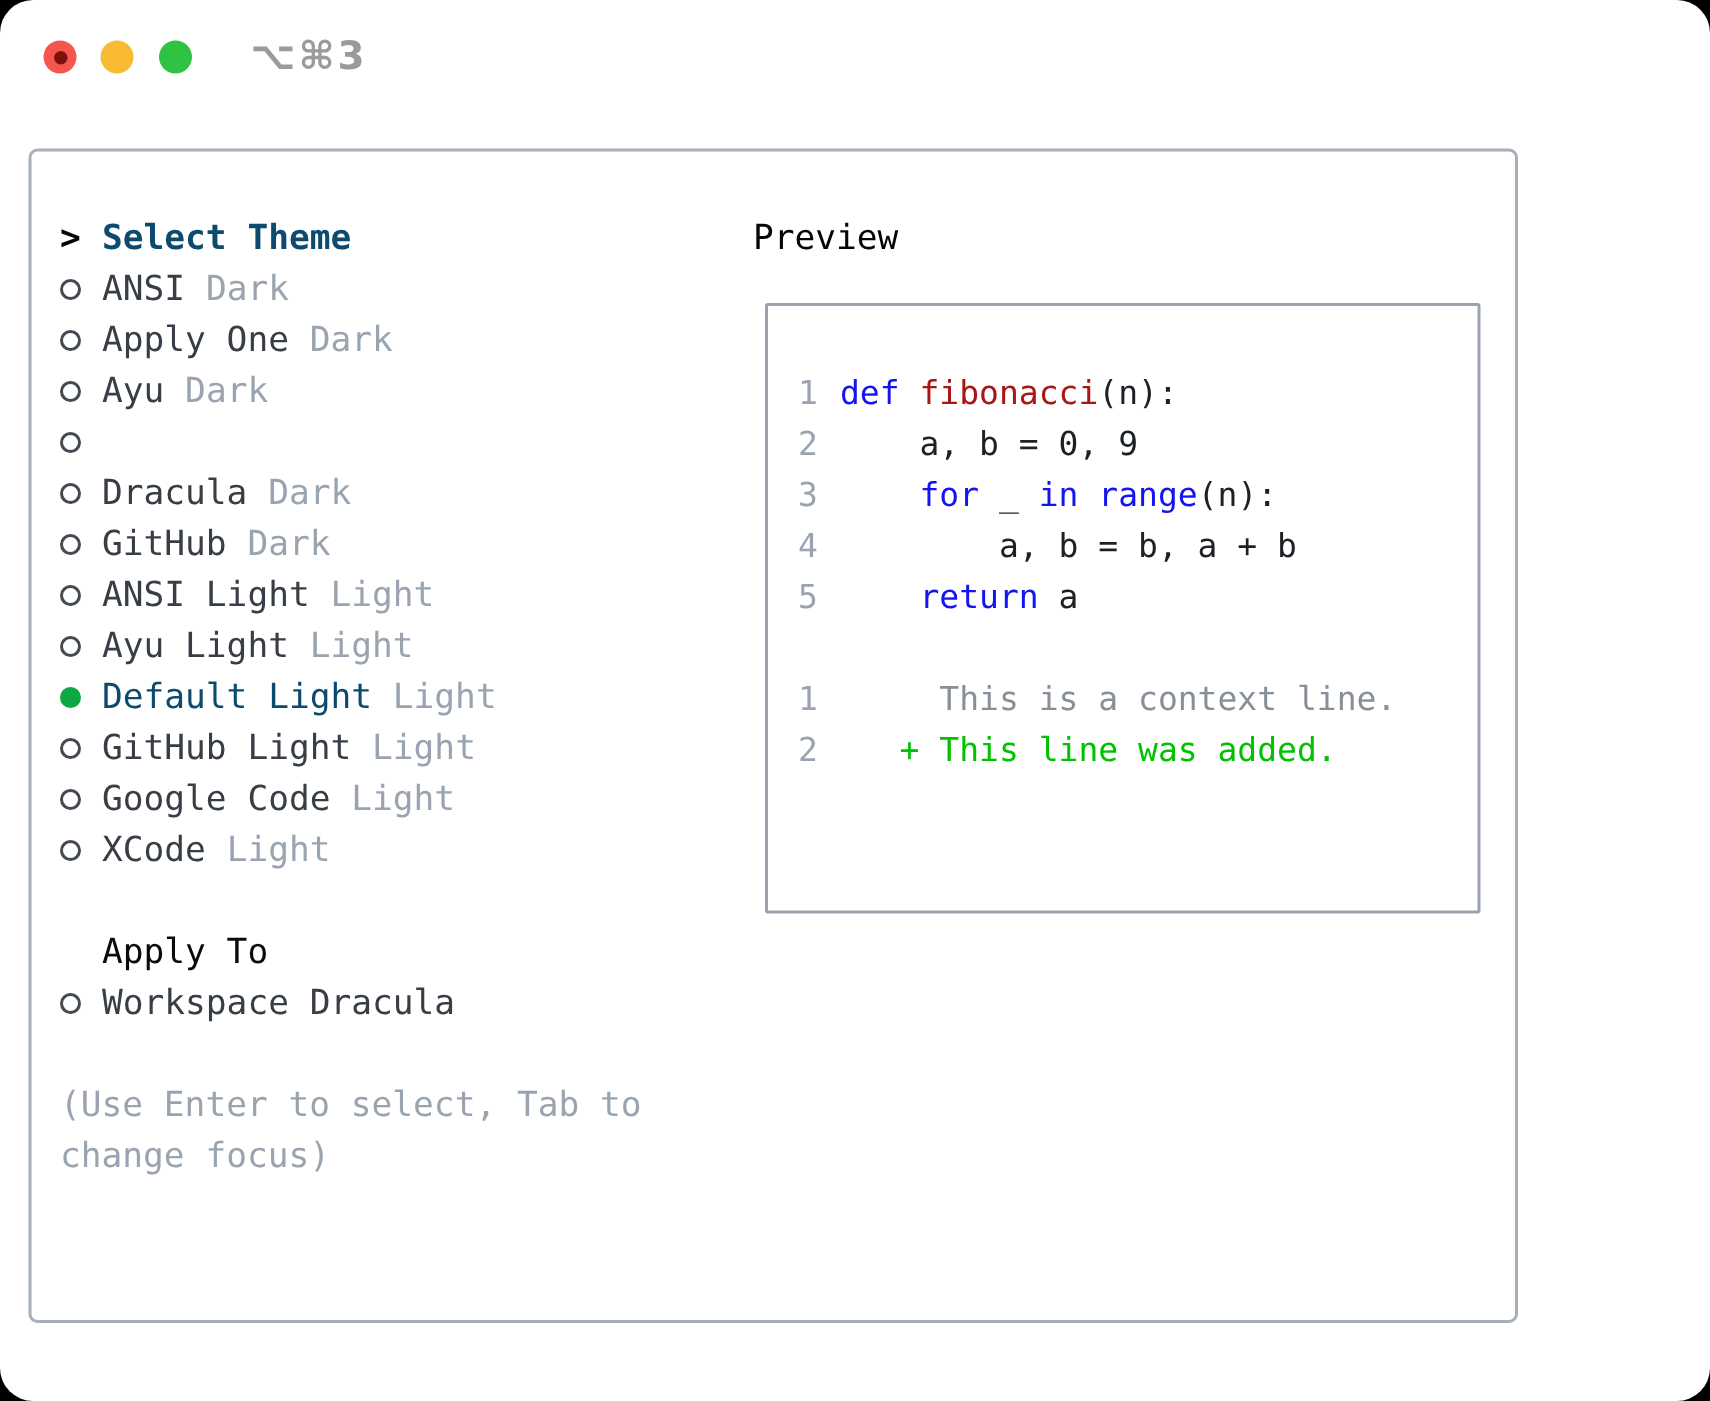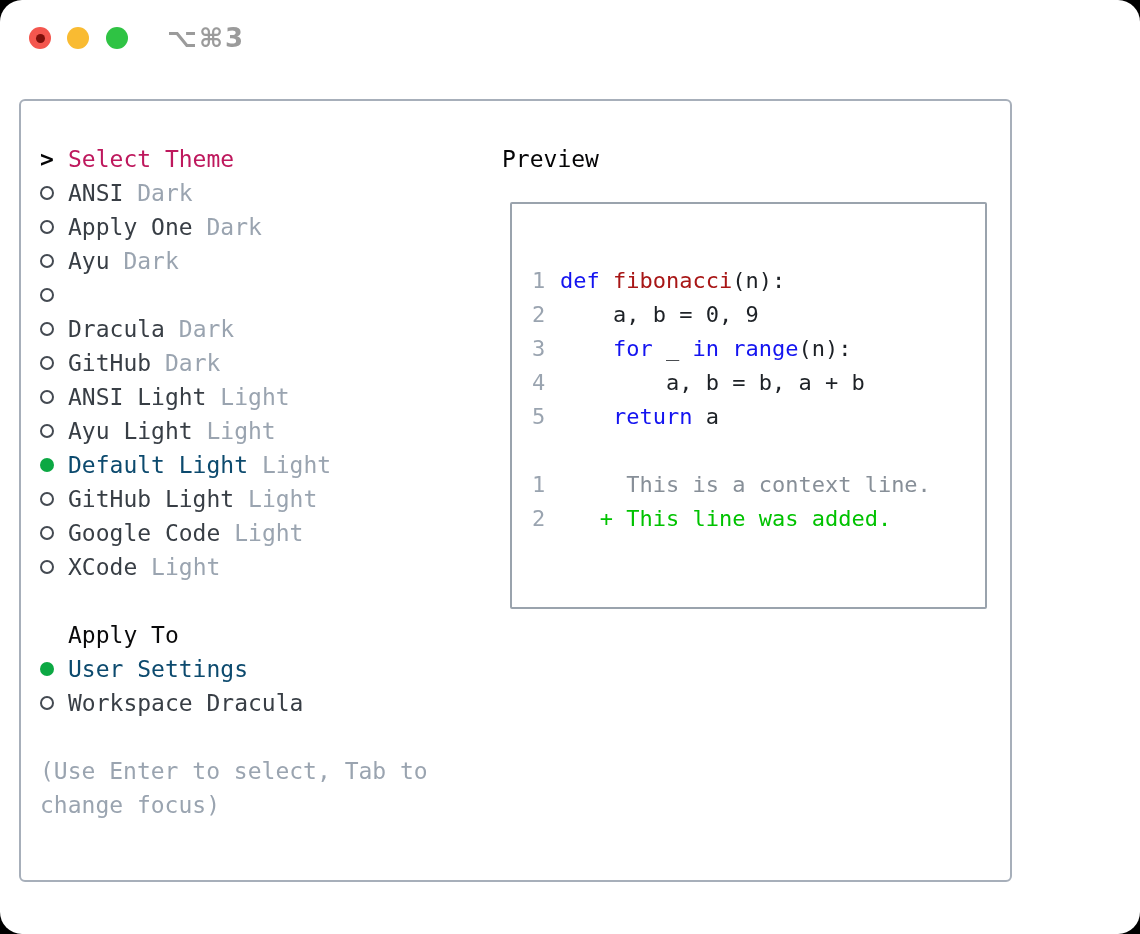--- a/index.html
+++ b/index.html
@@ -29,35 +29,35 @@
     box-sizing:border-box;border:2px solid #a7afba;border-radius:6px;background:#fff;
   }
   
   .left-col{position:absolute;left:19px;top:41px;font-size:23px;}
   .row{display:flex;align-items:center;height:34px;}
   .row .icon{width:28px;flex:none;display:flex;align-items:center;}
   .chev{font-weight:bold;color:#050506;}
   .ring{width:14px;height:14px;box-sizing:border-box;border:2px solid #444a52;border-radius:50%;}
   .sel-dot{width:14px;height:14px;border-radius:50%;background:#0ca843;}
   .label{white-space:pre;color:#383e45;}
-  .hdr{font-weight:normal;color:#be185d;}
+  .hdr{font-weight:bold;color:#0c4a6e;}
   .variant{color:#9aa4b0;}
   .item.selected .name{color:#0c4a6e;}
   .apply-label{color:#0a0a0b;}
   .help{height:34px;display:flex;align-items:center;color:#9aa4b0;white-space:pre;}
   .spacer{height:34px;}
   
   .preview-hdr{
     position:absolute;left:481px;top:41px;height:34px;display:flex;align-items:center;
     font-weight:normal;font-size:23px;color:#050506;
   }
   .preview-box{
     position:absolute;left:489px;top:101px;width:477px;height:407px;
     box-sizing:border-box;border:2px solid #9aa3ad;border-radius:2px;
-    padding:60px 0 0 20px;font-size:22px;overflow:hidden;
+    padding:42px 0 0 20px;font-size:22px;overflow:hidden;
   }
   .cline{height:34px;line-height:34px;white-space:pre;}
   .lnum{display:inline-block;width:28px;color:#9aa4b0;}
   .tok-plain{color:#1d2126;}
   .tok-keyword{color:#1414f0;}
   .tok-function{color:#a81616;}
   .tok-context{color:#878f98;}
   .tok-deleted{color:#c93a27;}
   .tok-added{color:#00c200;}
 </style>
@@ -156,26 +156,20 @@
         </div>
 
       <div class="spacer"></div>
 
       <div class="row">
         <span class="icon"></span>
         <span class="label apply-label">Apply To</span>
       </div>
 
       <div id="apply-items">
-          <div class="row item selected">
-            <span class="icon">
-              <span class="sel-dot"></span>
-            </span>
-            <span class="label"><span class="name">User Settings</span></span>
-          </div>
           <div class="row item">
             <span class="icon">
               <span class="ring"></span>
             </span>
             <span class="label"><span class="name">Workspace Dracula</span></span>
           </div>
         </div>
 
       <div class="spacer"></div>
 

